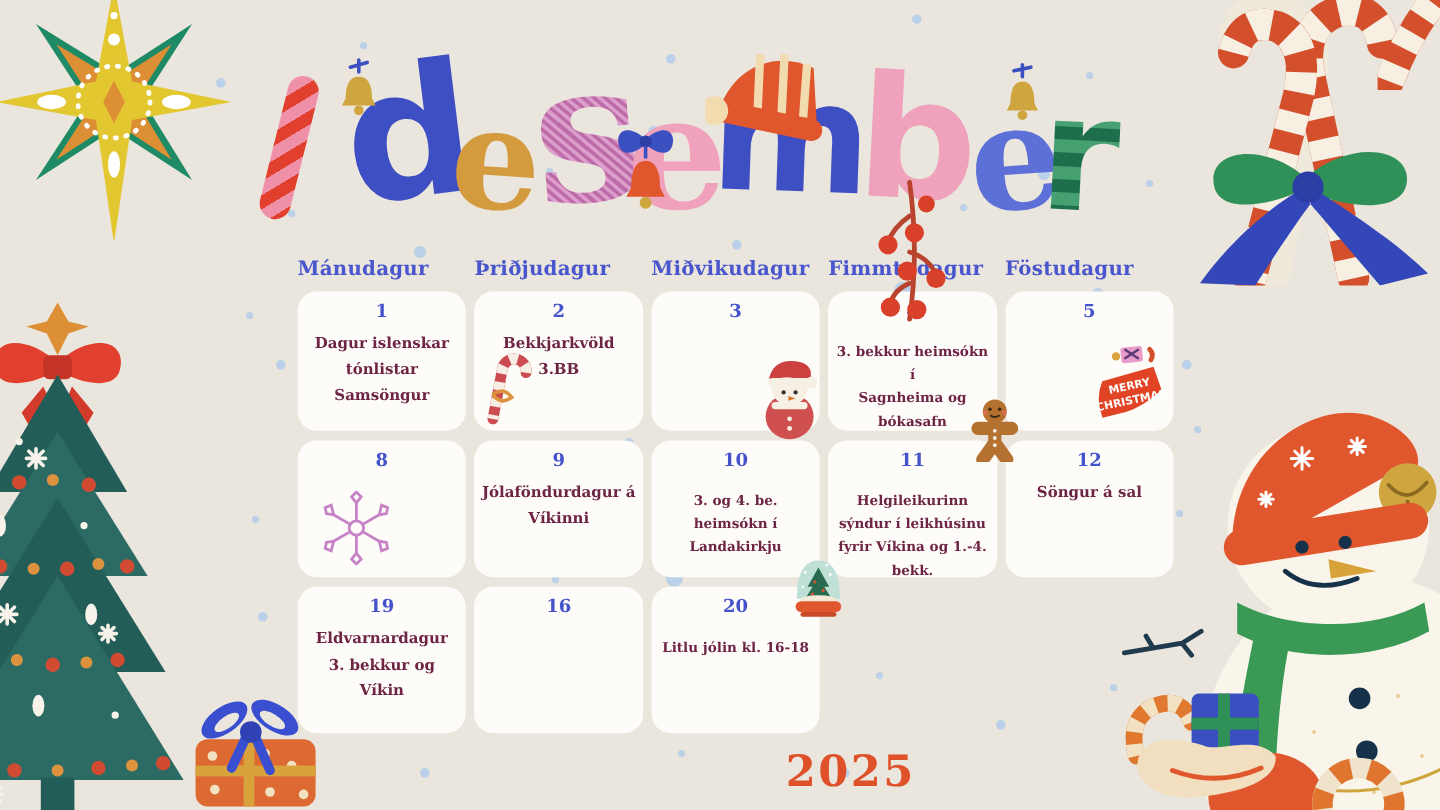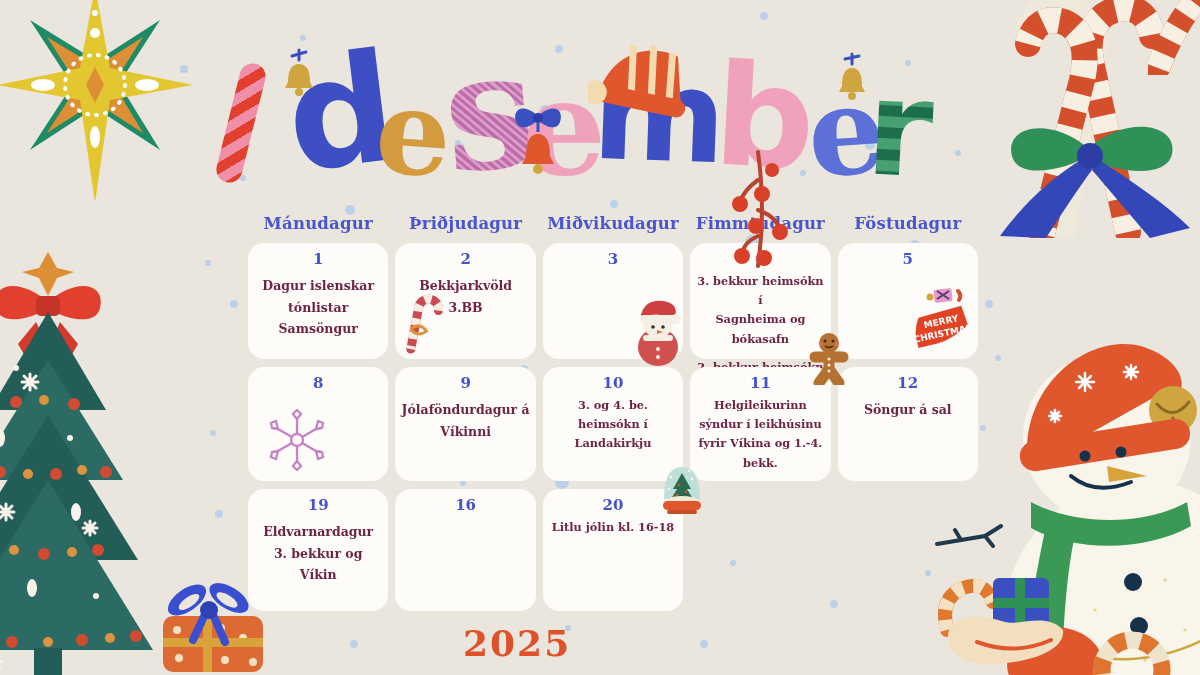--- a/index.html
+++ b/index.html
@@ -18,46 +18,46 @@
     background:repeating-linear-gradient(180deg,#1d6f4c 0 11px,#47a071 11px 22px);
     -webkit-background-clip:text;background-clip:text;color:transparent;}
   .letter.glitter{
     background:repeating-linear-gradient(45deg,#bd6aa8 0 3px,#dd9ecb 3px 6px);
     -webkit-background-clip:text;background-clip:text;color:transparent;}
   .title-orn{position:absolute;z-index:4;}
 
   
   .headers{position:absolute;left:248px;top:214px;width:730px;
     display:grid;grid-template-columns:repeat(5,1fr);gap:7px;z-index:3;}
-  .headers span{text-align:center;color:var(--hdr,#4a56cd);
+  .headers span{color:var(--hdr,#4a56cd);
     font:700 16.5px "DejaVu Serif",serif;letter-spacing:.2px;}
 
   
   .grid{position:absolute;left:248px;top:243px;width:730px;z-index:3;
     display:grid;grid-template-columns:repeat(5,1fr);
     grid-template-rows:116px 114px 122px;gap:8px 7px;}
   .cell{position:relative;background:var(--cell,#fdfcf9);border-radius:16px;
     text-align:center;padding-top:7px;box-sizing:border-box;}
   .cell .num{color:var(--num,#4452cb);font:700 15px "DejaVu Serif",serif;display:block;}
   .cell .lines{margin-top:7px;}
   .cell .lines p{margin:0;padding:0 6px;color:var(--evt,#6e2545);
     font:700 12.5px/1.72 "DejaVu Serif",serif;}
-  .cell.small .lines{margin-top:4px;}
+  .cell.small .lines{margin-top:16px;}
   .cell.small .lines p{font-size:11.3px;line-height:1.7;}
   .cell .lines p.spacer{height:9px;}
   .sticker{position:absolute;z-index:5;}
   .stick-candy-cane{left:10px;top:50px;}
   .stick-snowman-sticker{right:-4px;bottom:-12px;}
   .stick-gingerbread-man{right:-20px;bottom:-30px;}
   .stick-merry-christmas-stocking{right:6px;bottom:4px;}
   .stick-snowflake{left:18px;top:42px;}
   .stick-snow-globe{right:-22px;bottom:-40px;}
 
   
-  .year{position:absolute;left:463px;top:622px;width:300px;text-align:left;
+  .year{position:absolute;left:463px;top:622px;width:300px;text-align:right;
     color:var(--yr,#df5229);font:700 36px "DejaVu Serif",serif;letter-spacing:2px;z-index:3;}
 
   .deco{position:absolute;z-index:2;}
 </style>
 </head>
 <body style="--bg: #eae5dd; --cell: #fdfcf9; --hdr: #4a56cd; --num: #4452cb; --evt: #6e2545; --yr: #df5229; --dot: #abc8ec;">
 
 <svg class="deco" style="left:-12px;top:-15px" width="215" height="215" viewBox="0 0 215 215">
   <g transform="translate(107,100)">
     <g transform="rotate(45)">

